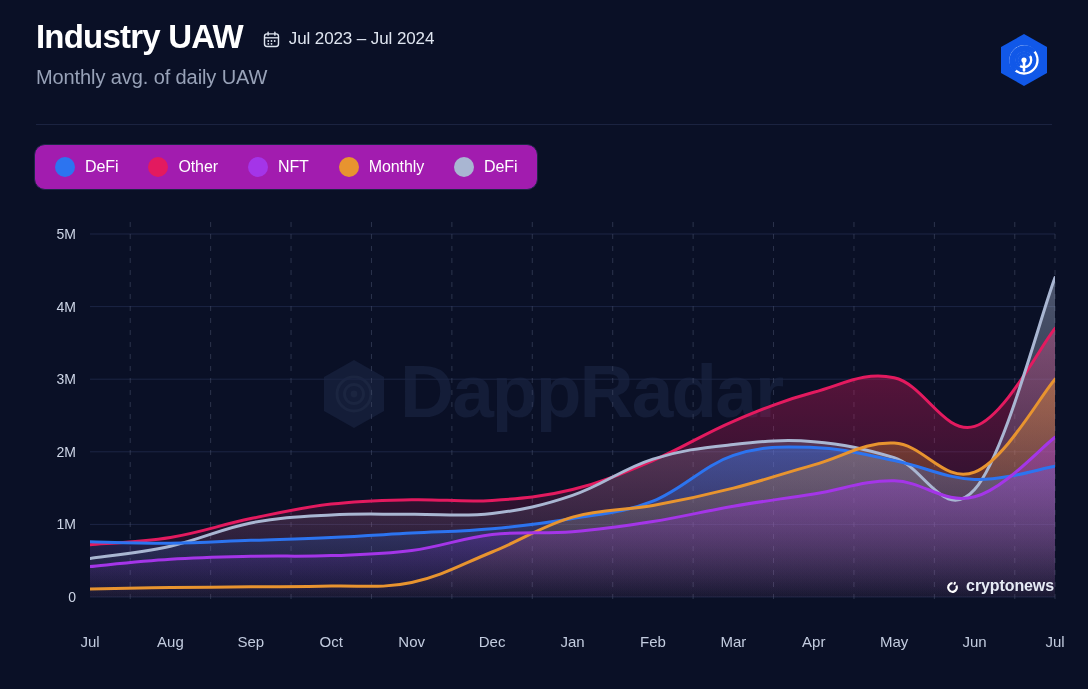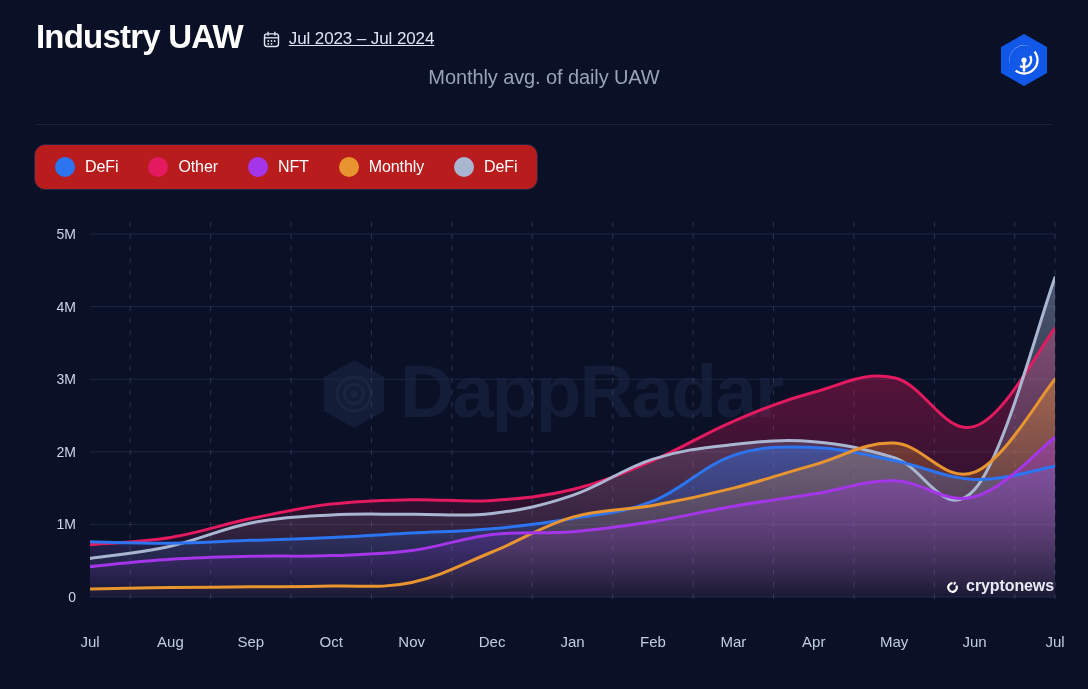--- a/index.html
+++ b/index.html
@@ -4,47 +4,47 @@
 <style>
   * { margin:0; padding:0; box-sizing:border-box; }
   html,body { width:1088px; height:689px; }
   body {
     background:#0a1026;
     font-family:"Liberation Sans", sans-serif;
     color:#ffffff;
     overflow:hidden;
     position:relative;
   }
-  .page { position:relative; width:1088px; height:607px; background:#0a1026;text-align:center; }
+  .page { position:relative; width:1088px; height:607px; background:#0a1026; }
 
   
   .header { position:absolute; left:36px; top:18px; right:36px; }
   .title-row { display:flex; align-items:center; gap:20px; }
   .title {
     font-size:33px; font-weight:bold; letter-spacing:-0.8px;
     color:#ffffff; line-height:1.15;
   }
   .daterange { display:flex; align-items:center; gap:9px; margin-top:5px; }
-  .daterange-text { font-size:17px; color:#dfe5f0; letter-spacing:-0.1px;text-decoration:underline; }
+  .daterange-text { font-size:17px; color:#dfe5f0; letter-spacing:-0.1px; }
   .cal-icon { width:17px; height:17px; display:block; }
   .subtitle {
     margin-top:10px; font-size:20px; color:#98a2b8; letter-spacing:-0.1px;
   }
 
   .brand-logo { position:absolute; right:0px; top:12px; width:56px; height:60px; }
 
   .divider {
     position:absolute; left:36px; right:36px; top:124px;
     height:1px; background:#1b2340;
   }
 
   
   .legend {
     position:absolute; left:34px; top:144px;
-    background:#b91c1c; border:1px solid #1d2746; border-radius:11px;
+    background:#a21caf; border:1px solid #1d2746; border-radius:11px;
     padding:12px 20px; display:flex; align-items:center; gap:30px;
   }
   .legend-item { display:flex; align-items:center; gap:10px; }
   .legend-dot { width:20px; height:20px; border-radius:50%; display:block; flex:0 0 auto; }
   .legend-label { font-size:16px; color:#ffffff; letter-spacing:-0.1px; }
 
   
   .chart-wrap { position:absolute; left:0; top:212px; width:1088px; height:440px; }
   .chart-svg { display:block; }
 

